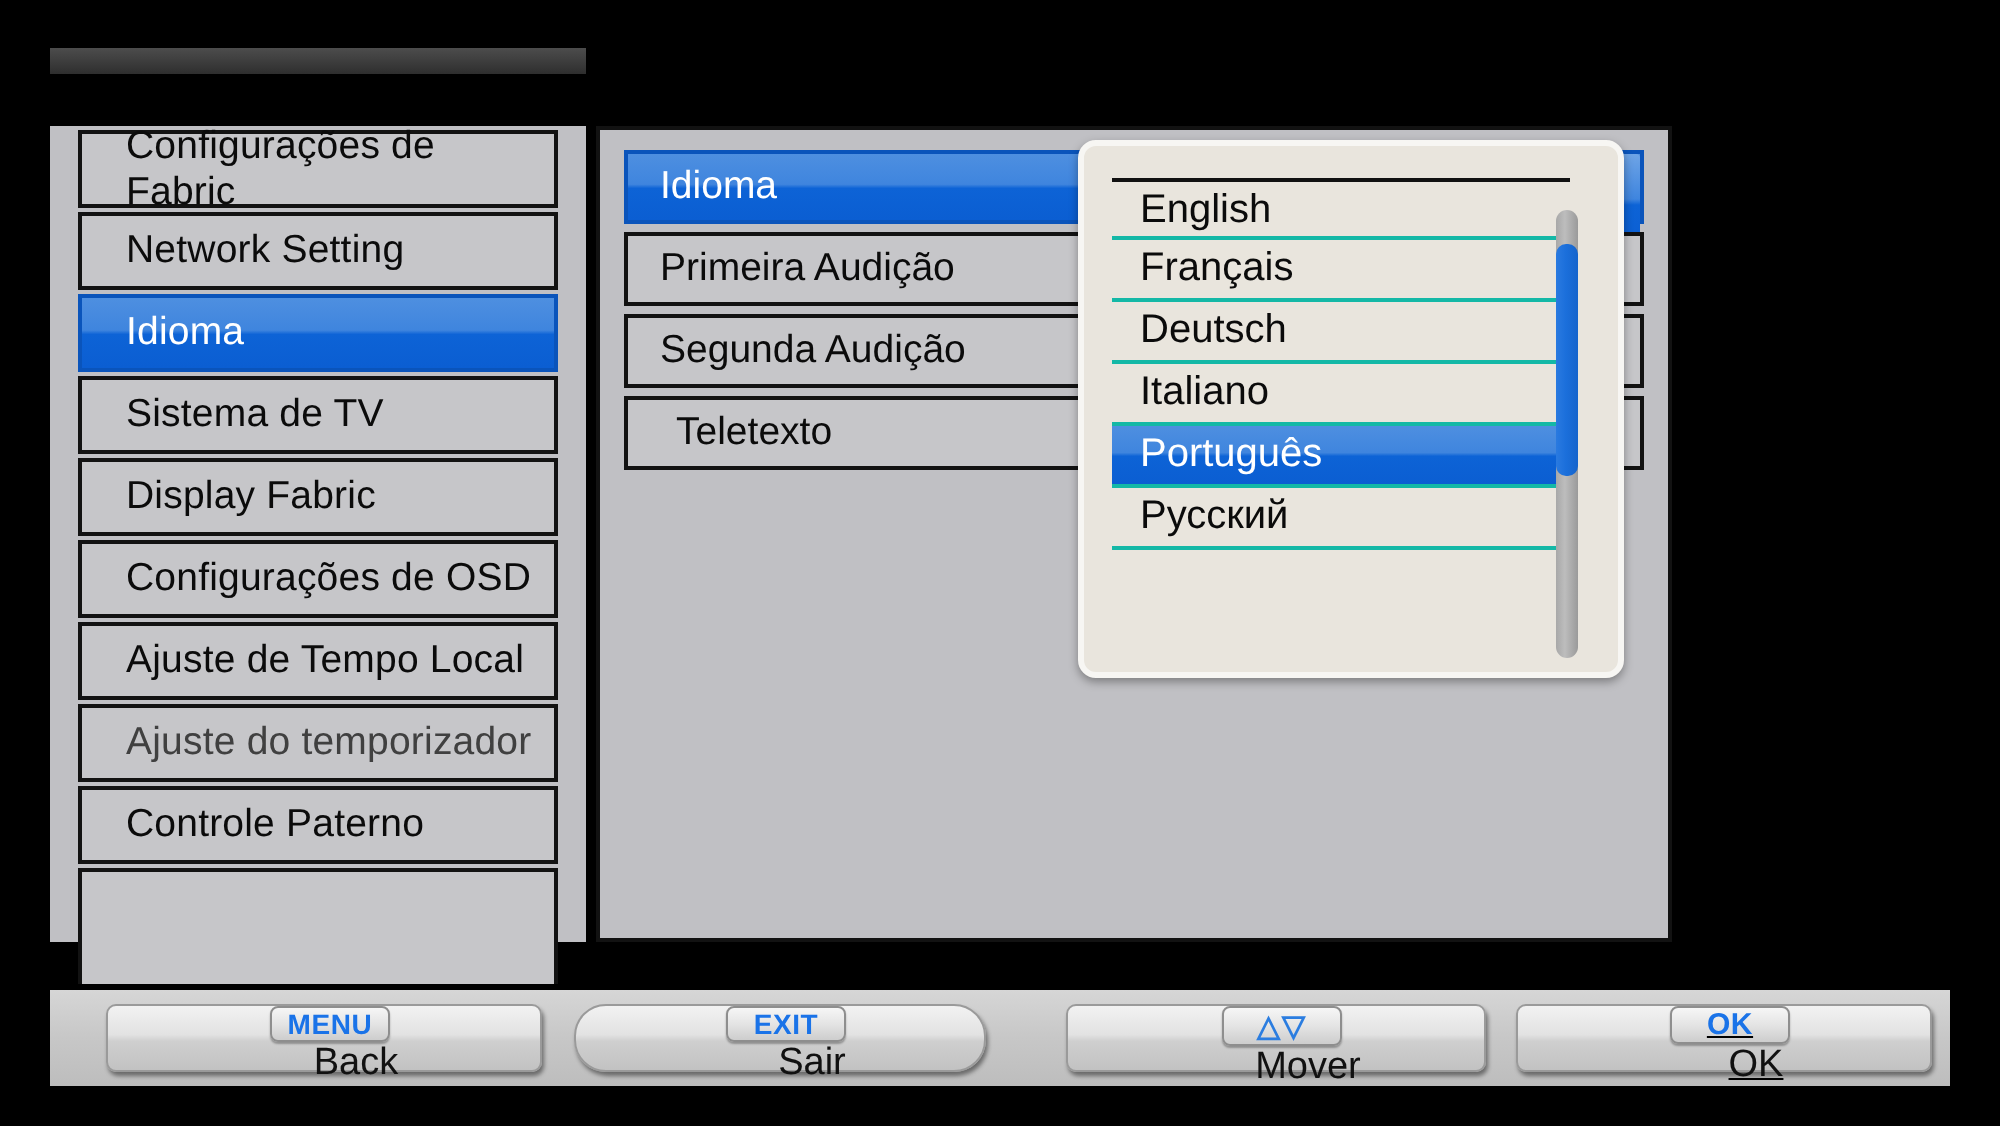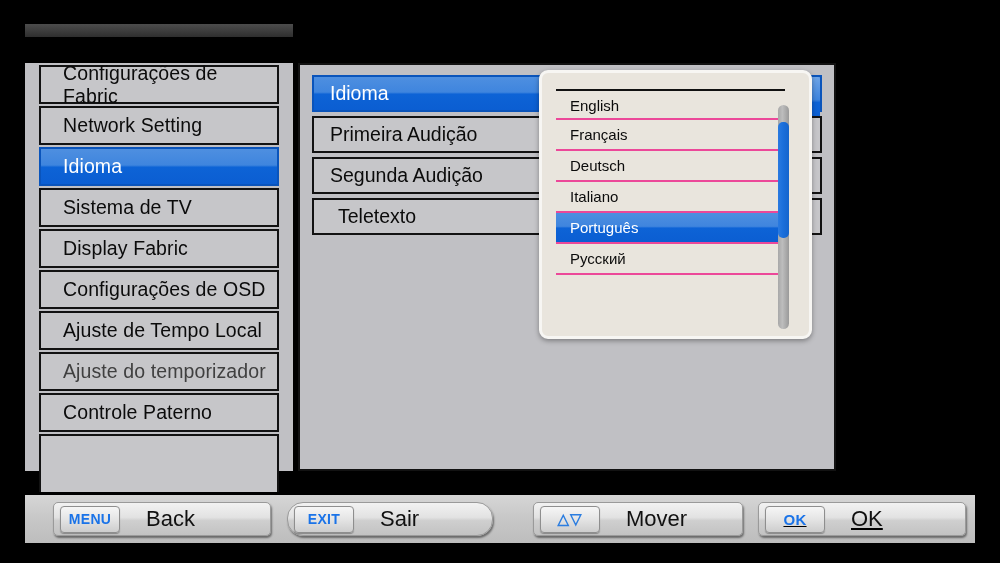--- a/index.html
+++ b/index.html
@@ -137,23 +137,23 @@
     width: 229px;
     height: 100%;
     box-sizing: border-box;
   }
   .lang-item {
     position: relative;
     box-sizing: border-box;
     height: 31px;
     line-height: 29px;
     padding-left: 14px;
-    font-size: 15px;
+    font-size: 20px;
     color: #0b0b0b;
-    border-bottom: 2px solid #ec4899;
+    border-bottom: 2px solid #14b8a6;
     white-space: nowrap;
   }
   .lang-item.selected {
     background: linear-gradient(to bottom, #4e8fe0 0%, #3f85de 46%, #0d63d6 52%, #0b5ed2 100%);
     color: #ffffff;
   }
   .lang-item.first { border-top: 2px solid #111111; }
 
   
   #popup-scroll-track {
@@ -200,20 +200,21 @@
     top: 7px;
     height: 34px;
     background: linear-gradient(to bottom, #f2f2f2 0%, #e2e2e2 45%, #cfcfcf 55%, #c2c2c2 100%);
     border-radius: 5px;
     border: 1px solid #9a9a9a;
     box-shadow: 1px 2px 2px rgba(0,0,0,0.45);
     display: flex;
     align-items: center;
     box-sizing: border-box;
     padding-left: 6px;
+    flex-direction: column;
   }
   .key {
     display: inline-flex;
     align-items: center;
     justify-content: center;
     height: 25px;
     min-width: 46px;
     padding: 0 6px;
     background: linear-gradient(to bottom, #f6f6f6 0%, #e4e4e4 50%, #cdcdcd 100%);
     border: 1px solid #8e8e8e;
@@ -221,21 +222,21 @@
     color: #1a73e8;
     font-size: 14px;
     font-weight: bold;
     box-shadow: 0 1px 1px rgba(0,0,0,0.3);
     letter-spacing: 0.3px;
   }
   .key.arrows { font-size: 15px; letter-spacing: 1px; color: #2b7de0; }
   .key.ok-key { font-size: 15px; }
   .hint-label {
     margin-left: 26px;
-    font-size: 22px;
+    font-size: 19px;
     color: #111111;
   }
   #hint-back  { left: 28px;  width: 218px; }
   #hint-exit  { left: 262px; width: 206px; border-radius: 16px; }
   #hint-move  { left: 508px; width: 210px; }
   #hint-ok    { left: 733px; width: 208px; text-decoration: underline; }
 </style>
 </head>
 <body>
 

